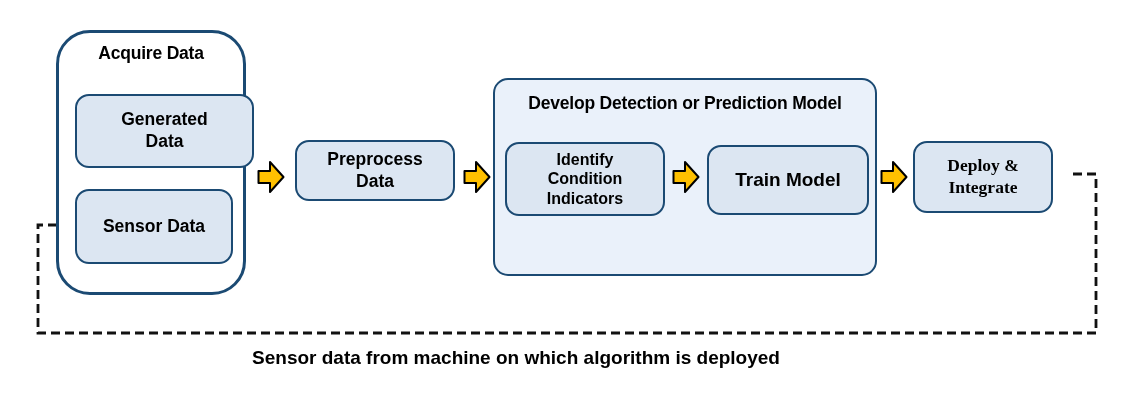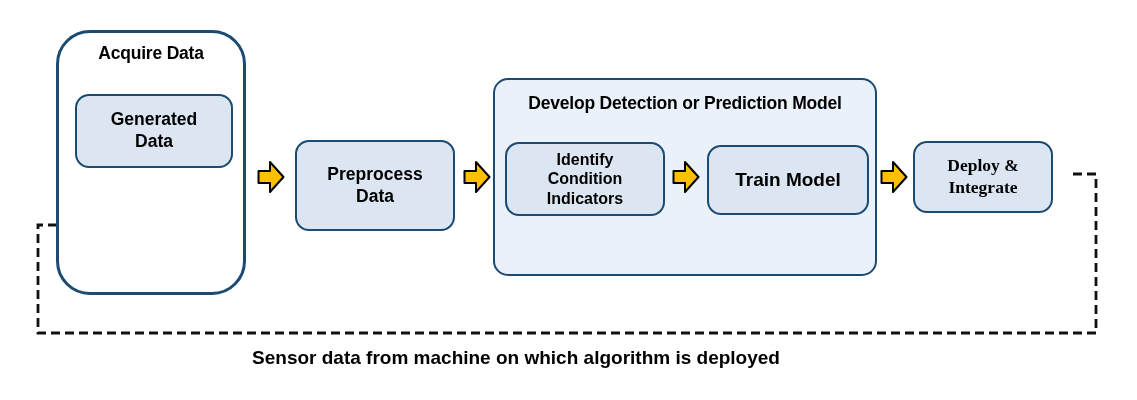--- a/index.html
+++ b/index.html
@@ -55,23 +55,23 @@
     border:2.5px solid var(--box-border);
     border-radius:14px;
     box-sizing:border-box;
     display:flex;align-items:center;justify-content:center;
     text-align:center;
     font-weight:bold;
     font-size:17.5px;
     line-height:1.25;
     white-space:pre-line;
   }
-  .node-generated{left:16px;top:61px;width:158px;height:74px;}
+  .node-generated{left:16px;top:61px;width:179px;height:74px;}
   .node-sensor{left:16px;top:156px;width:158px;height:75px;}
-  .node-preprocess{left:295px;top:140px;width:160px;height:91px;}
+  .node-preprocess{left:295px;top:140px;width:160px;height:61px;}
   .node-identify{left:10px;top:62px;width:160px;height:74px;font-size:16px;line-height:1.2;}
   .node-train{left:212px;top:65px;width:162px;height:70px;font-size:19px;}
   .node-deploy{left:913px;top:141px;width:140px;height:72px;font-family:Liberation Serif, serif;}
   .block-arrow{
     position:absolute;
     width:28px;height:36px;
   }
   .arrow-1{left:257px;top:159px;}
   .arrow-2{left:463px;top:159px;}
   .arrow-3{left:672px;top:159px;}
@@ -95,20 +95,21 @@
     <polygon points="70,225 57,218.5 57,231.5" fill="#111111"></polygon>
 
     <polyline points="787,215 787,255 581,255 581,227" fill="none" stroke="#111111" stroke-width="2.6" stroke-dasharray="8 5"></polyline>
     <polygon points="581,215 574.5,228 587.5,228" fill="#111111"></polygon>
   </svg>
 
   <div class="group group-acquire">
     <div class="group-title">Acquire Data</div>
     <div class="node node-generated">Generated
 Data</div>
+    <div class="node node-sensor">Sensor Data</div>
   </div>
 
   <svg class="block-arrow arrow-1" viewBox="0 0 28 36">
     <polygon points="1.5,12 13,12 13,3 26.5,18 13,33 13,24 1.5,24" fill="#ffc000" stroke="#000000" stroke-width="2" stroke-linejoin="round"></polygon>
   </svg>
 
   <div class="node node-preprocess">Preprocess
 Data</div>
 
   <svg class="block-arrow arrow-2" viewBox="0 0 28 36">

